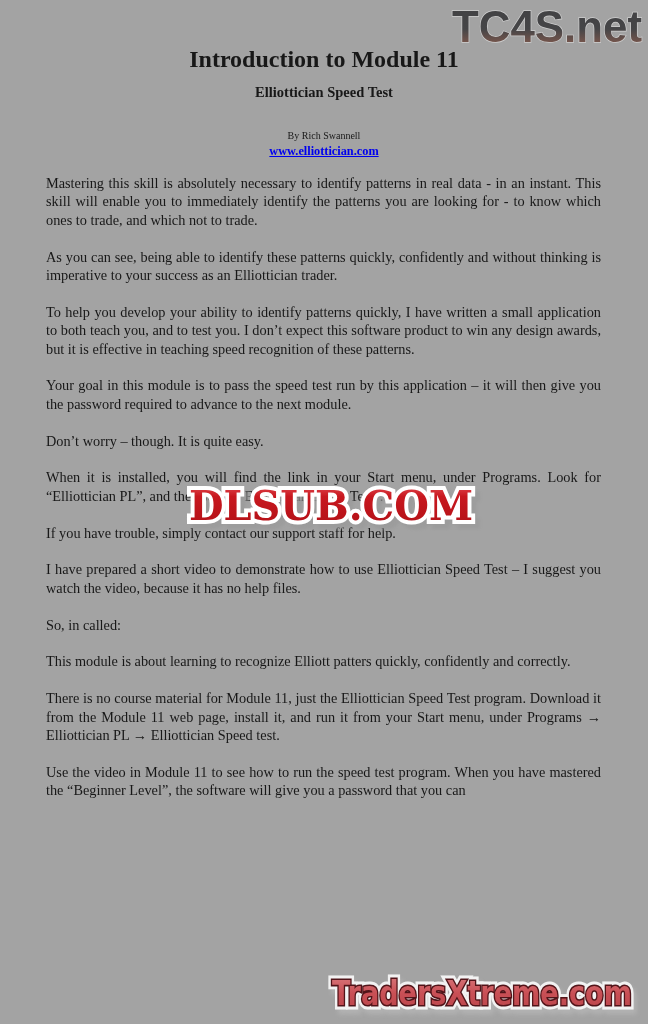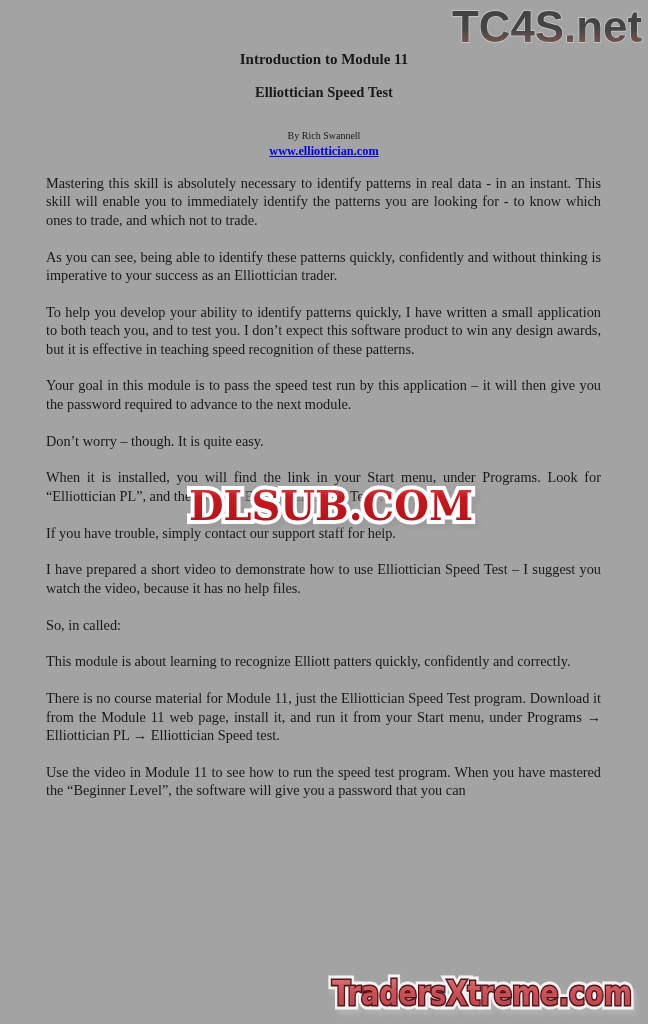--- a/index.html
+++ b/index.html
@@ -14,21 +14,21 @@
   }
   
   .tc4s { position:absolute; top:1px; right:1px; z-index:6; }
   .tc4s text {
     font-family:"Liberation Sans", sans-serif;
     font-weight:bold;
     font-size:45px;
   }
   
   .heading { padding-top:46px; text-align:center; }
-  .title    { font-size:15px; line-height:26px; font-weight:bold; }
+  .title    { font-size:24px; line-height:26px; font-weight:bold; }
   .subtitle { font-size:14.5px; line-height:18px; font-weight:bold; margin-top:11px; }
   .byline   { font-size:10px; line-height:14px; margin-top:28px; }
   .linkrow  { line-height:14px; }
   .sitelink {
     font-size:12.3px; font-weight:bold;
     color:#0000ee; text-decoration:underline;
   }
   
   .content {
     margin:16px 47px 0 46px;

